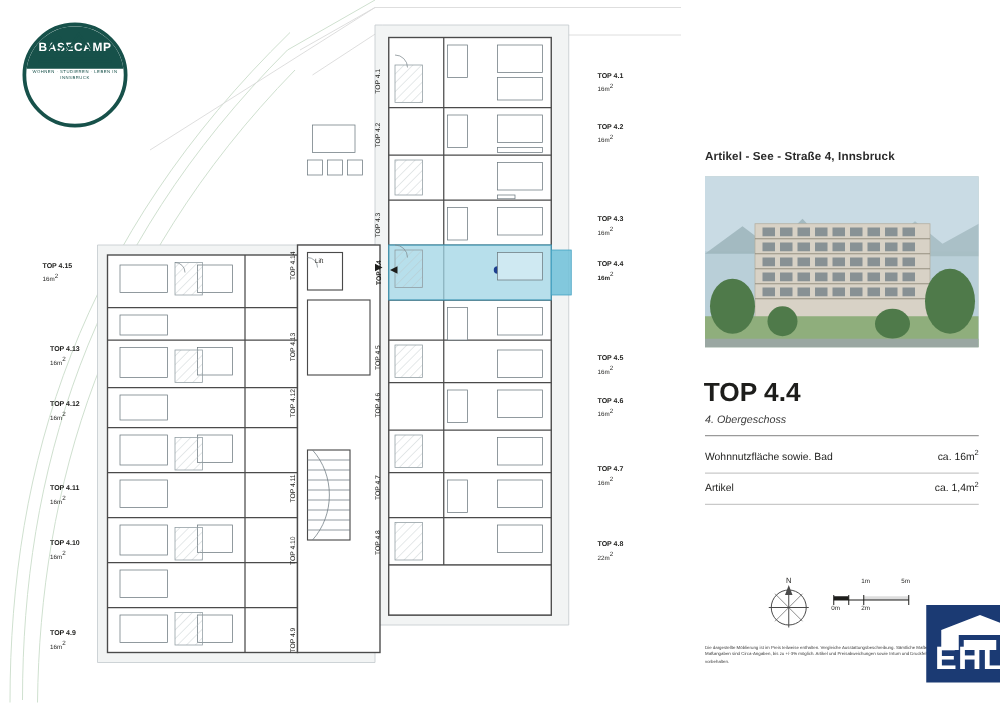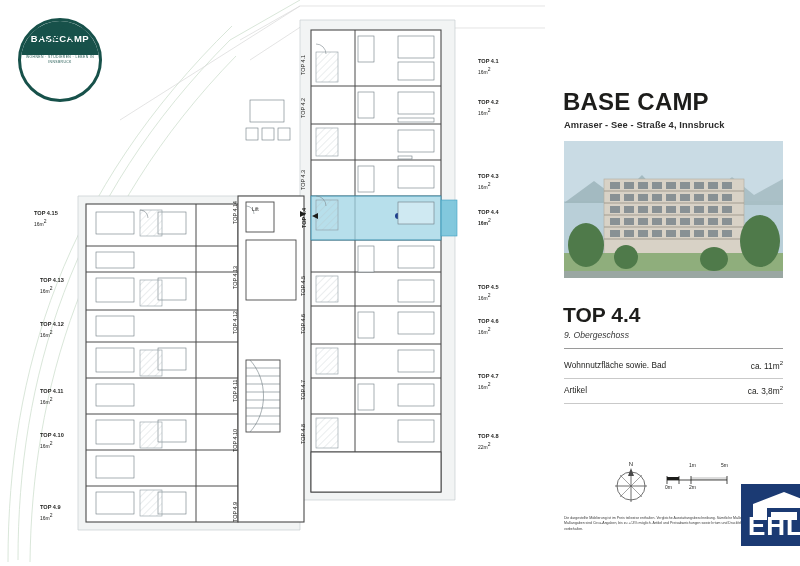--- a/index.html
+++ b/index.html
@@ -334,22 +334,21 @@
     <div class="vlab" style="left:232px;top:402px"><span>TOP 4.11</span></div>
     <div class="vlab" style="left:232px;top:334px"><span>TOP 4.12</span></div>
     <div class="vlab" style="left:232px;top:289px"><span>TOP 4.13</span></div>
     <div class="vlab" style="left:232px;top:224px"><span>TOP 4.14</span></div>
 
     <div class="rlab" style="left:252px;top:206px;font-size:5px">Lift</div>
   </div>
 
   <div class="panel">
 
-    <div class="brand">BASE CAMP</div>
-    <div class="brand-sub">Amraser - See - Straße 4, Innsbruck</div>
+    <div class="brand-sub">Artikel - See - Straße 4, Innsbruck</div>
 
     <div class="photo">
       <svg width="219" height="137" viewBox="0 0 219 137">
         <rect x="0" y="0" width="219" height="137" fill="#b9cfd8"></rect>
 
         <rect x="0" y="0" width="219" height="60" fill="#c9dbe4"></rect>
 
         <path d="M0 62 L30 40 L54 58 L78 34 L104 62 Z" fill="#9fb6bd" opacity="0.9"></path>
         <path d="M140 60 L168 36 L190 54 L219 38 L219 64 L140 64 Z" fill="#a6bcc3" opacity="0.9"></path>
 
@@ -414,32 +413,32 @@
           <ellipse cx="22" cy="104" rx="18" ry="22"></ellipse>
           <ellipse cx="196" cy="100" rx="20" ry="26"></ellipse>
           <ellipse cx="62" cy="116" rx="12" ry="12"></ellipse>
           <ellipse cx="150" cy="118" rx="14" ry="12"></ellipse>
         </g>
         <rect x="0" y="130" width="219" height="7" fill="#9aa7a2"></rect>
       </svg>
     </div>
 
     <div class="unit-title">TOP 4.4</div>
-    <div class="unit-floor">9. Obergeschoss</div>
+    <div class="unit-floor">4. Obergeschoss</div>
     <div class="hr1"></div>
 
     <div class="row" style="top:360px">
       <span class="lbl">Wohnnutzfläche sowie. Bad</span>
-      <span class="val"><span>ca. 11m</span><span class="sup">2</span></span>
+      <span class="val"><span>ca. 16m</span><span class="sup">2</span></span>
     </div>
     <div class="hr2" style="top:378px"></div>
 
     <div class="row" style="top:385px">
       <span class="lbl">Artikel</span>
-      <span class="val"><span>ca.  3,8m</span><span class="sup">2</span></span>
+      <span class="val"><span>ca.  1,4m</span><span class="sup">2</span></span>
     </div>
     <div class="hr2" style="top:403px"></div>
 
     <svg class="compass" viewBox="0 0 46 46">
       <circle cx="23" cy="26" r="14" fill="none" stroke="#4a4a4a" stroke-width="0.8"></circle>
       <line x1="23" y1="10" x2="23" y2="42" stroke="#4a4a4a" stroke-width="0.8"></line>
       <line x1="7" y1="26" x2="39" y2="26" stroke="#4a4a4a" stroke-width="0.8"></line>
       <line x1="12" y1="15" x2="34" y2="37" stroke="#4a4a4a" stroke-width="0.5"></line>
       <line x1="34" y1="15" x2="12" y2="37" stroke="#4a4a4a" stroke-width="0.5"></line>
       <polygon points="23,8 20,16 26,16" fill="#4a4a4a"></polygon>

